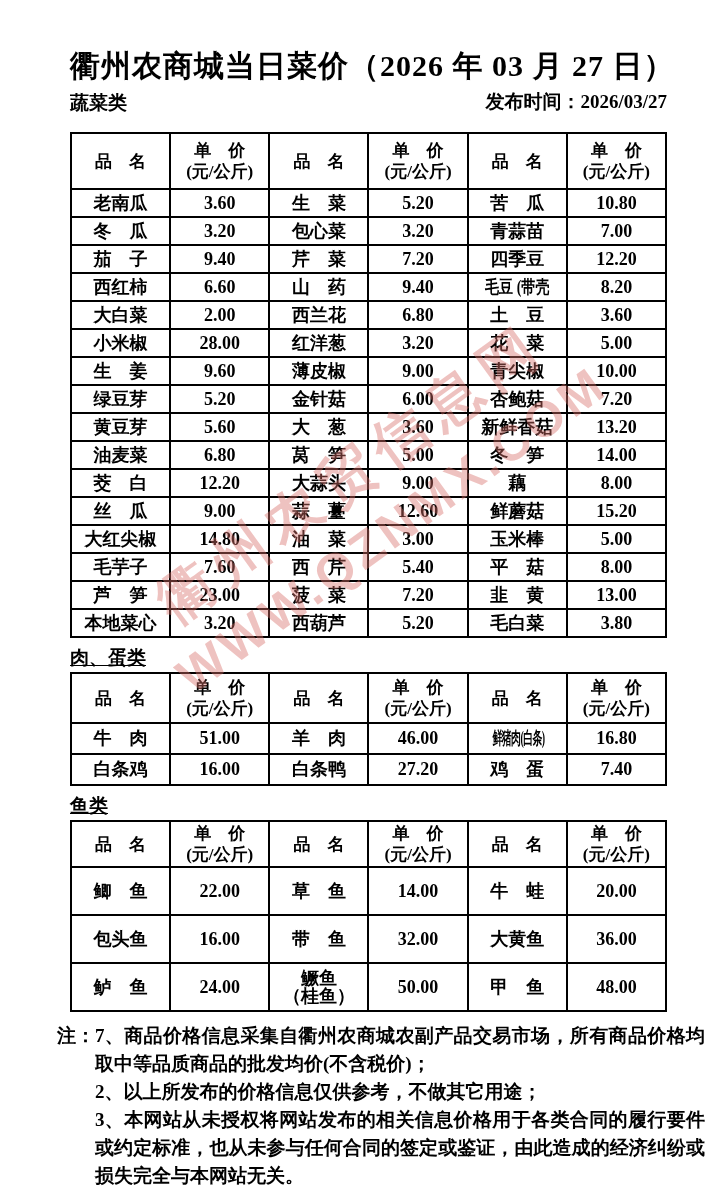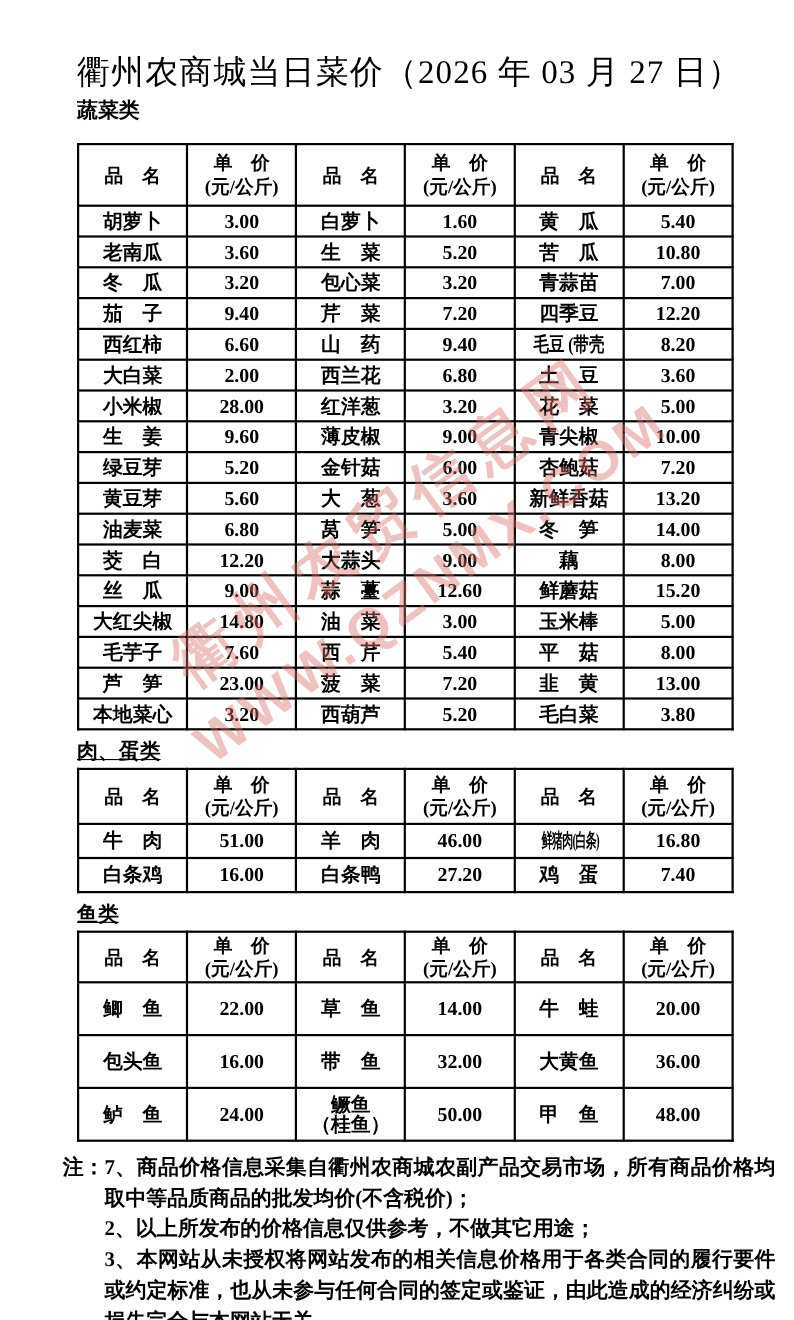--- a/index.html
+++ b/index.html
@@ -14,21 +14,21 @@
   }
   .content{
     position:relative;
     width:597px;
     margin:0 0 0 70px;
     padding-top:46px;
     z-index:2;
   }
   .doc-title{
     font-size:30px;
-    font-weight:normal;
+    font-weight:bold;
     text-align:center;
     letter-spacing:1px;
     line-height:40px;
     margin:0 0 4px 0;
     white-space:nowrap;
   }
   .pub-row{
     display:flex;
     justify-content:space-between;
     align-items:flex-end;
@@ -130,45 +130,38 @@
 </style>
 </head>
 <body>
 
 <div class="content">
 
   <h1 class="doc-title">衢州农商城当日菜价（2026 年 03 月 27 日）</h1>
 
   <div class="pub-row">
     <span class="section-label">蔬菜类</span>
+    <span>发布时间：2026/03/27</span>
   </div>
 
   <table data-section="vegetables">
       <thead>
         <tr>
           <td class="hdr">品　名</td>
           <td class="hdr">单　价
 (元/公斤)</td>
           <td class="hdr">品　名</td>
           <td class="hdr">单　价
 (元/公斤)</td>
           <td class="hdr">品　名</td>
           <td class="hdr">单　价
 (元/公斤)</td>
         </tr>
       </thead>
       <tbody>
-        <tr>
-          <td>胡萝卜</td>
-          <td>3.00</td>
-          <td>白萝卜</td>
-          <td>1.60</td>
-          <td>黄　瓜</td>
-          <td>5.40</td>
-        </tr>
         <tr>
           <td>老南瓜</td>
           <td>3.60</td>
           <td>生　菜</td>
           <td>5.20</td>
           <td>苦　瓜</td>
           <td>10.80</td>
         </tr>
         <tr>
           <td>冬　瓜</td>

